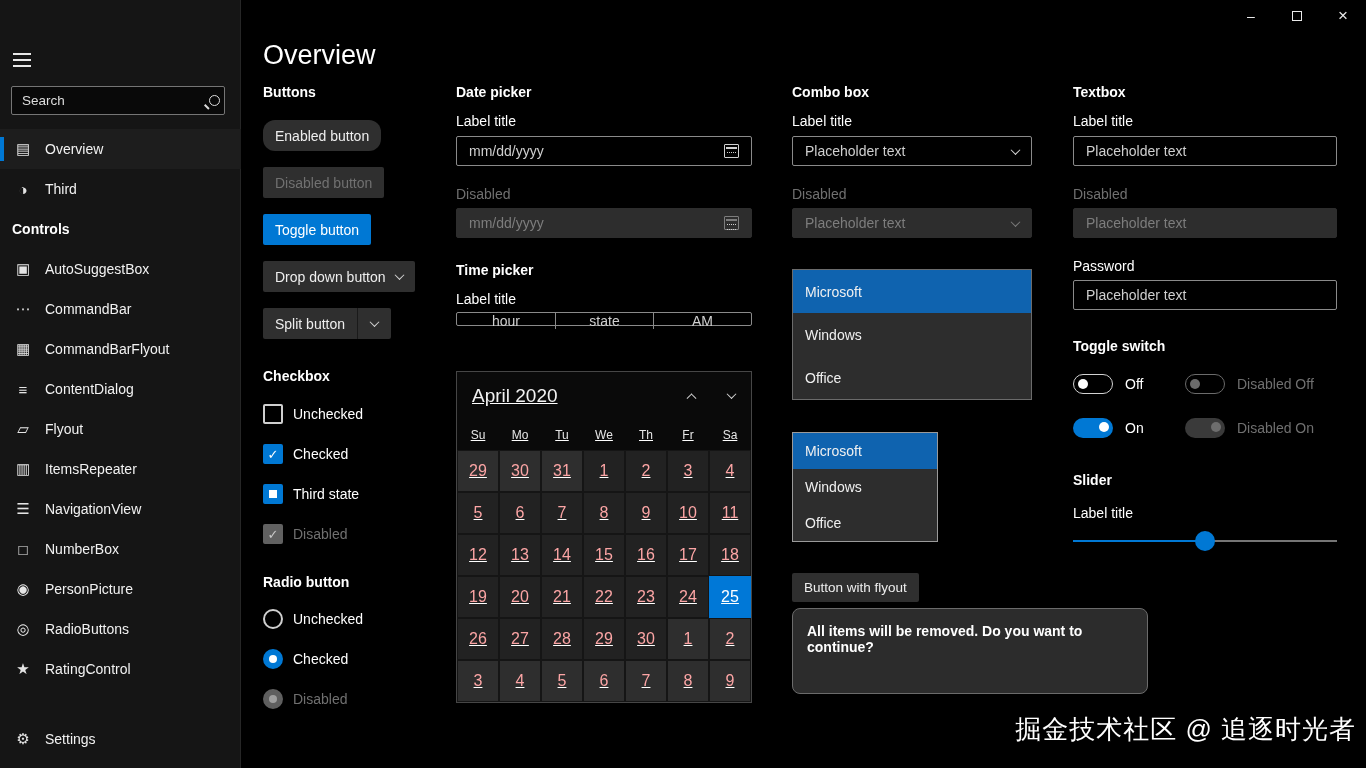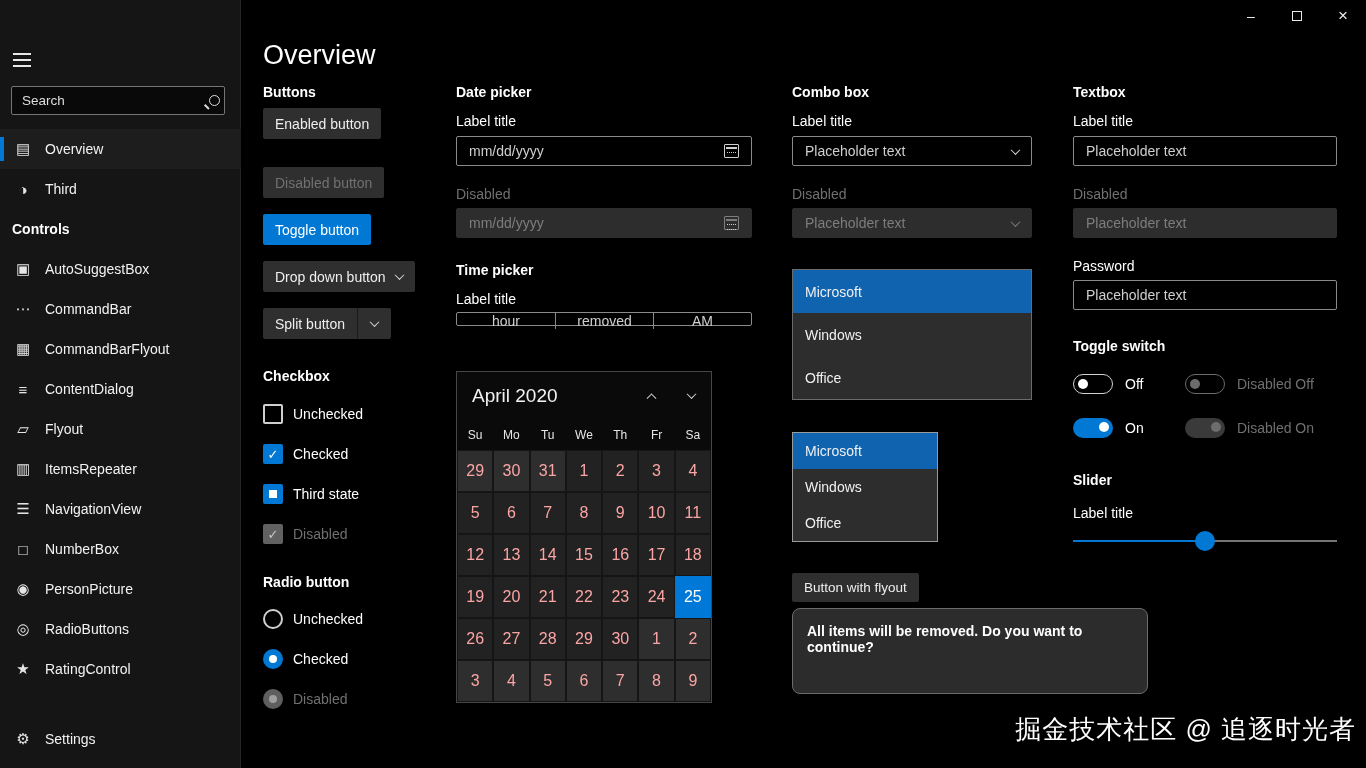--- a/index.html
+++ b/index.html
@@ -237,21 +237,21 @@
     </div>
     <div class="nav-item" style="position:absolute;left:0;top:719px;">
       <span class="ico">⚙</span>
       <span class="lab">Settings</span>
     </div>
   </div>
 
   <div class="abs h-page" style="left:263px;top:40px;">Overview</div>
 
   <div class="abs h-sec" style="left:263px;top:84px;">Buttons</div>
-  <div class="abs btn" style="left:263px;top:108px;">Enabled button</div>
+  <div class="abs btn" style="left:263px;top:120px;border-radius:12px;">Enabled button</div>
   <div class="abs btn disabled" style="left:263px;top:167px;">Disabled button</div>
   <div class="abs btn accent" style="left:263px;top:214px;">Toggle button</div>
   <div class="abs btn" style="left:263px;top:261px;">
     <span>Drop down button</span>
     <span class="chev" style="margin-left:10px;"></span>
   </div>
   <div class="abs" style="left:263px;top:308px;display:flex;">
     <span class="btn" style="border-radius:2px 0 0 2px;">Split button</span>
     <span class="btn" style="border-radius:0 2px 2px 0;border-left:1px solid #1a1a1a;width:34px;justify-content:center;padding:0;">
       <span class="chev"></span>
@@ -299,25 +299,25 @@
   <div class="abs lbl dim" style="left:456px;top:186px;">Disabled</div>
   <div class="abs field disabled" style="left:456px;top:208px;width:296px;height:30px;">
     <span class="ph">mm/dd/yyyy</span>
     <span class="cal-ico"></span>
   </div>
 
   <div class="abs h-sec" style="left:456px;top:262px;">Time picker</div>
   <div class="abs lbl" style="left:456px;top:291px;">Label title</div>
   <div class="abs timepicker" style="left:456px;top:312px;width:296px;height:14px;">
     <div class="tp-cell">hour</div>
-    <div class="tp-cell">removed</div>
+    <div class="tp-cell">state</div>
     <div class="tp-cell">AM</div>
   </div>
 
-  <div class="abs calendar" style="left:456px;top:371px;width:256px;">
+  <div class="abs calendar" style="left:456px;top:371px;width:296px;text-decoration:underline;">
     <div class="cal-head">
       <span class="cal-month">April 2020</span>
       <span class="cal-nav">
           <span class="chev up"></span>
         </span>
       <span class="cal-nav">
           <span class="chev"></span>
         </span>
     </div>
     <div class="cal-days">

